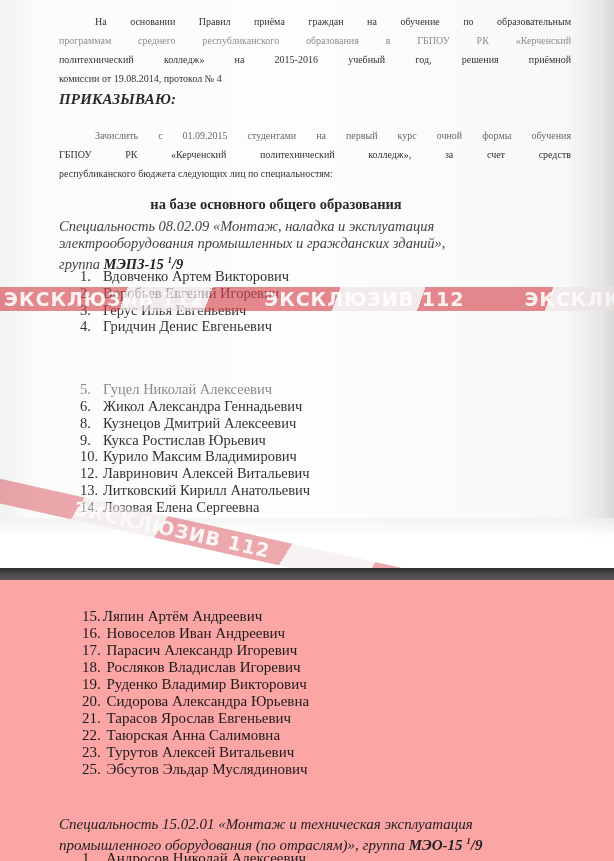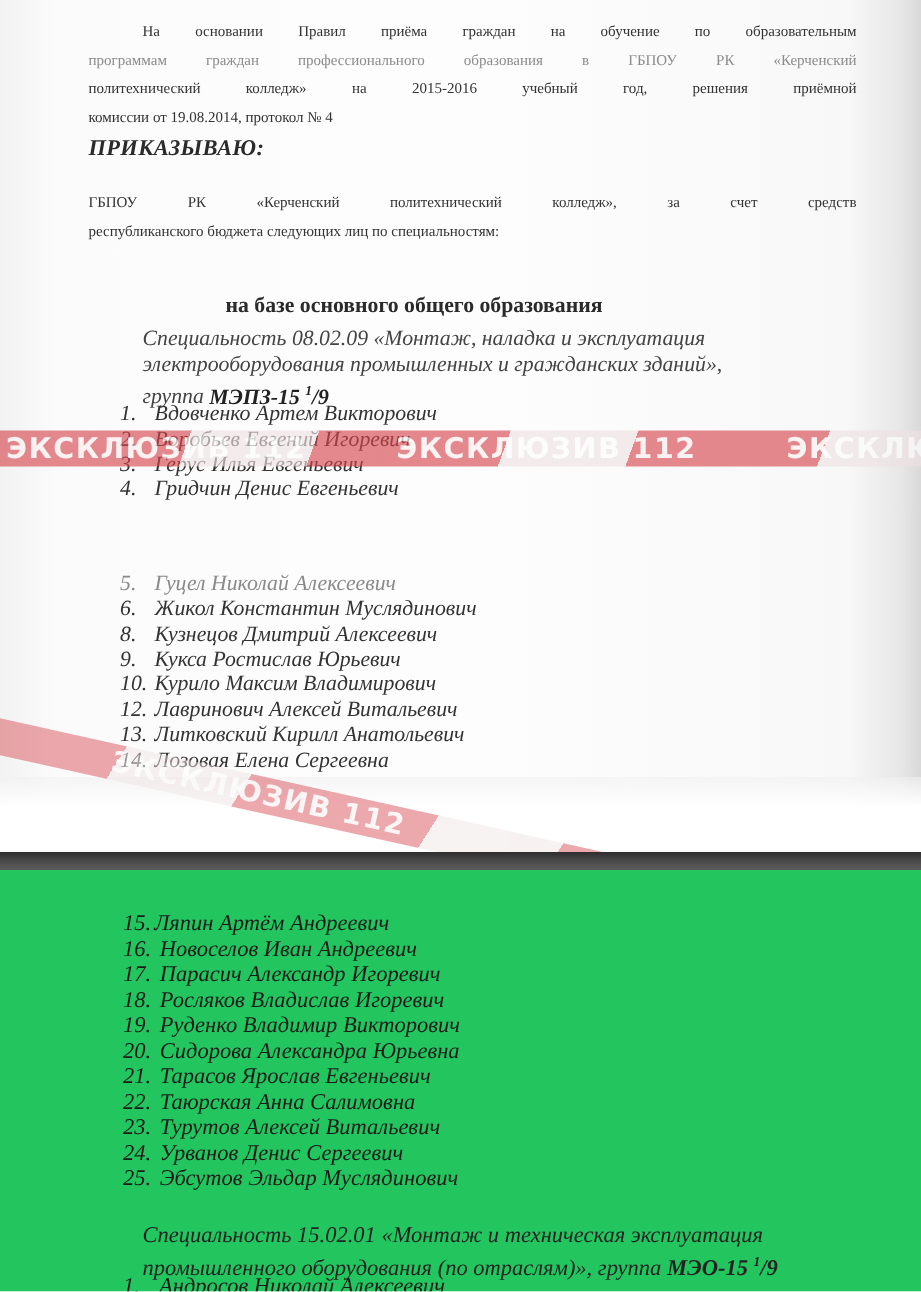--- a/index.html
+++ b/index.html
@@ -31,21 +31,21 @@
     .divider-bar {
       position: absolute;
       left: 0; top: 568px;
       width: 614px; height: 12px;
       background: linear-gradient(180deg, #2e2e2e 0%, #4a4a4a 50%, #5c5c5c 100%);
     }
     .page-bottom {
       position: absolute;
       left: 0; top: 580px;
       width: 614px; height: 281px;
-      background: #22c55e;
+      background: #fca5a5;
       overflow: hidden;
     }
     .p {
       position: absolute;
       left: 59px;
       width: 512px;
       font-size: 10px;
       line-height: 19px;
       text-align: justify;
       color: #333;
@@ -69,32 +69,30 @@
       font-weight: bold;
       color: #2a2a2a;
     }
     .spec {
       position: absolute;
       left: 59px;
       font-size: 14.5px;
       line-height: 17px;
       font-style: italic;
       color: #444;
-      margin-left: 36px;
     }
     .spec b { font-weight: bold; color: #222; }
     .spec sup { font-size: 9px; }
     .list {
       position: absolute;
       left: 80px;
       margin: 0; padding: 0;
       list-style: none;
       font-size: 14.5px;
       color: #333;
-      font-style: italic;
     }
     .list li {
       height: 16.8px;
       line-height: 16.8px;
       white-space: nowrap;
     }
     .list .num { display: inline-block; width: 23px; }
     .list-b li {
       height: 17px;
       line-height: 17px;
@@ -143,47 +141,48 @@
 </head>
 <body>
 
 <div class="page-top">
   <div class="shade-bottom"></div>
 
   <div class="text-layer">
 
     <div class="p" style="top:12px;">
       <span class="line" style="text-indent:36px;">На основании Правил приёма граждан на обучение по образовательным</span>
-      <span class="line" style="color:#8c8c8c;">программам граждан профессионального образования в ГБПОУ РК «Керченский</span>
+      <span class="line" style="color:#8c8c8c;">программам среднего республиканского образования в ГБПОУ РК «Керченский</span>
       <span class="line">политехнический колледж» на 2015-2016 учебный год, решения приёмной</span>
       <span class="line last">комиссии от 19.08.2014, протокол № 4</span>
     </div>
 
     <div class="heading">ПРИКАЗЫВАЮ:</div>
 
     <div class="p" style="top:126px;">
+      <span class="line" style="text-indent:36px; color:#6a6a6a;">Зачислить с 01.09.2015 студентами на первый курс очной формы обучения</span>
       <span class="line">ГБПОУ РК «Керченский политехнический колледж», за счет средств</span>
       <span class="line last">республиканского бюджета следующих лиц по специальностям:</span>
     </div>
 
     <div class="subheading">на базе основного общего образования</div>
 
     <div class="spec" style="top:218px;">
       <div>Специальность 08.02.09 «Монтаж, наладка и эксплуатация</div>
       <div>электрооборудования промышленных и гражданских зданий»,</div>
       <div><span>группа </span><b><span>МЭПЗ-15 </span><sup>1</sup><span>/9</span></b></div>
     </div>
 
     <ul class="list" style="top:268px;">
       <li><span class="num">1.</span><span>Вдовченко Артем Викторович</span></li>
       <li><span class="num">2.</span><span>Воробьев Евгений Игоревич</span></li>
       <li><span class="num">3.</span><span>Герус Илья Евгеньевич</span></li>
       <li><span class="num">4.</span><span>Гридчин Денис Евгеньевич</span></li>
       <li class="faded"><span class="num">5.</span><span>Гуцел Николай Алексеевич</span></li>
-      <li><span class="num">6.</span><span>Жикол Константин Муслядинович</span></li>
+      <li><span class="num">6.</span><span>Жикол Александра Геннадьевич</span></li>
       <li><span class="num">8.</span><span>Кузнецов Дмитрий Алексеевич</span></li>
       <li><span class="num">9.</span><span>Кукса Ростислав Юрьевич</span></li>
       <li><span class="num">10.</span><span>Курило Максим Владимирович</span></li>
       <li><span class="num">12.</span><span>Лавринович Алексей Витальевич</span></li>
       <li><span class="num">13.</span><span>Литковский Кирилл Анатольевич</span></li>
       <li><span class="num">14.</span><span>Лозовая Елена Сергеевна</span></li>
     </ul>
   </div>
 
   <div class="wm-band wm-horizontal">
@@ -203,21 +202,20 @@
   <ul class="list list-b" style="top:28px; left:82px;">
     <li><span class="num">15.</span><span>Ляпин Артём Андреевич</span></li>
     <li><span class="num">16.</span> <span>Новоселов Иван Андреевич</span></li>
     <li><span class="num">17.</span> <span>Парасич Александр Игоревич</span></li>
     <li><span class="num">18.</span> <span>Росляков Владислав Игоревич</span></li>
     <li><span class="num">19.</span> <span>Руденко Владимир Викторович</span></li>
     <li><span class="num">20.</span> <span>Сидорова Александра Юрьевна</span></li>
     <li><span class="num">21.</span> <span>Тарасов Ярослав Евгеньевич</span></li>
     <li><span class="num">22.</span> <span>Таюрская Анна Салимовна</span></li>
     <li><span class="num">23.</span> <span>Турутов Алексей Витальевич</span></li>
-    <li><span class="num">24.</span> <span>Урванов Денис Сергеевич</span></li>
     <li><span class="num">25.</span> <span>Эбсутов Эльдар Муслядинович</span></li>
   </ul>
 
   <div class="spec" style="top:236px; color:#222; font-size:15px;">
     <div>Специальность 15.02.01 «Монтаж и техническая эксплуатация</div>
     <div><span>промышленного оборудования (по отраслям)», группа </span><b><span>МЭО-15 </span><sup>1</sup><span>/9</span></b></div>
   </div>
 
   <ul class="list list-b" style="top:270px; left:82px;">
     <li><span class="num" style="width:22px;">1.</span><span>Андросов Николай Алексеевич</span></li>

